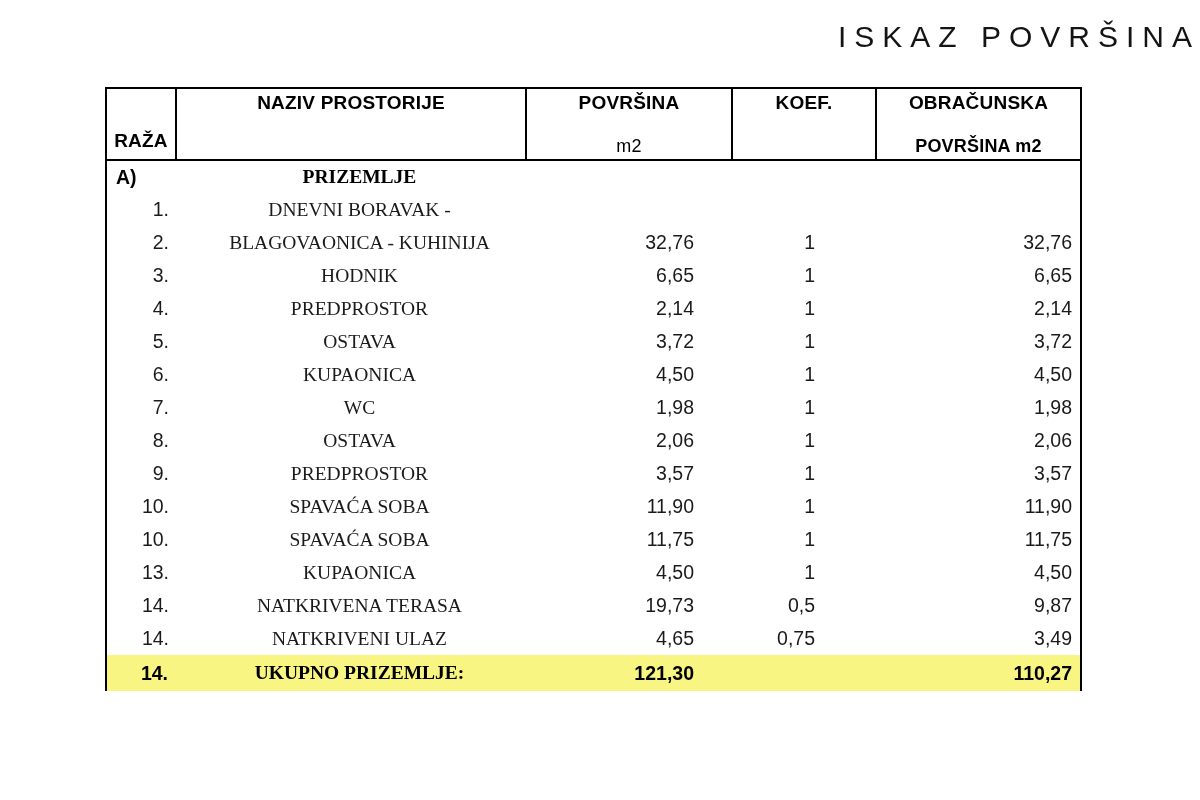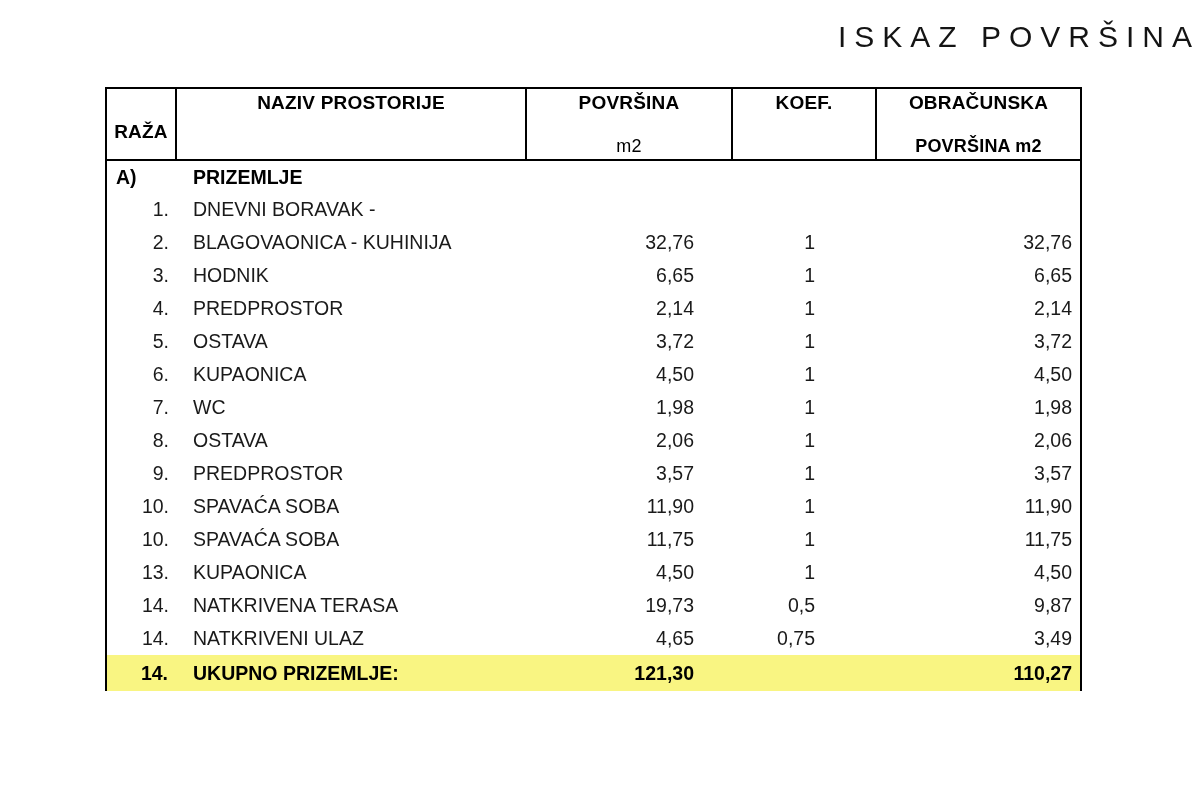--- a/index.html
+++ b/index.html
@@ -76,21 +76,21 @@
     align-items: center;
     height: 70px;
     line-height: 1.45;
   }
   .th-inner.two-line { justify-content: space-between; }
   .th-raza {
     display: flex;
     align-items: flex-end;
     justify-content: center;
     height: 70px;
-    padding-bottom: 16px;
+    padding-bottom: 7px;
     box-sizing: border-box;
     font-size: 19px;
   }
   .th-sub {
     font-weight: bold;
     font-size: 18px;
   }
   .th-sub-light {
     font-weight: normal;
     font-size: 18px;
@@ -112,24 +112,25 @@
   tbody td.col-raza { border-left: 2px solid #000000; }
   tbody td.col-obr  { border-right: 2px solid #000000; }
 
   td.col-raza {
     text-align: right;
     padding-right: 7px;
     box-sizing: border-box;
     letter-spacing: 0px;
   }
   td.col-name {
-    text-align: left;
+    text-align: center;
     padding-left: 17px;
     box-sizing: border-box;
     white-space: nowrap;
+    font-family: Liberation Serif, serif;
   }
   td.col-area {
     text-align: right;
     padding-right: 38px;
     box-sizing: border-box;
   }
   td.col-koef {
     text-align: right;
     padding-right: 61px;
     box-sizing: border-box;

